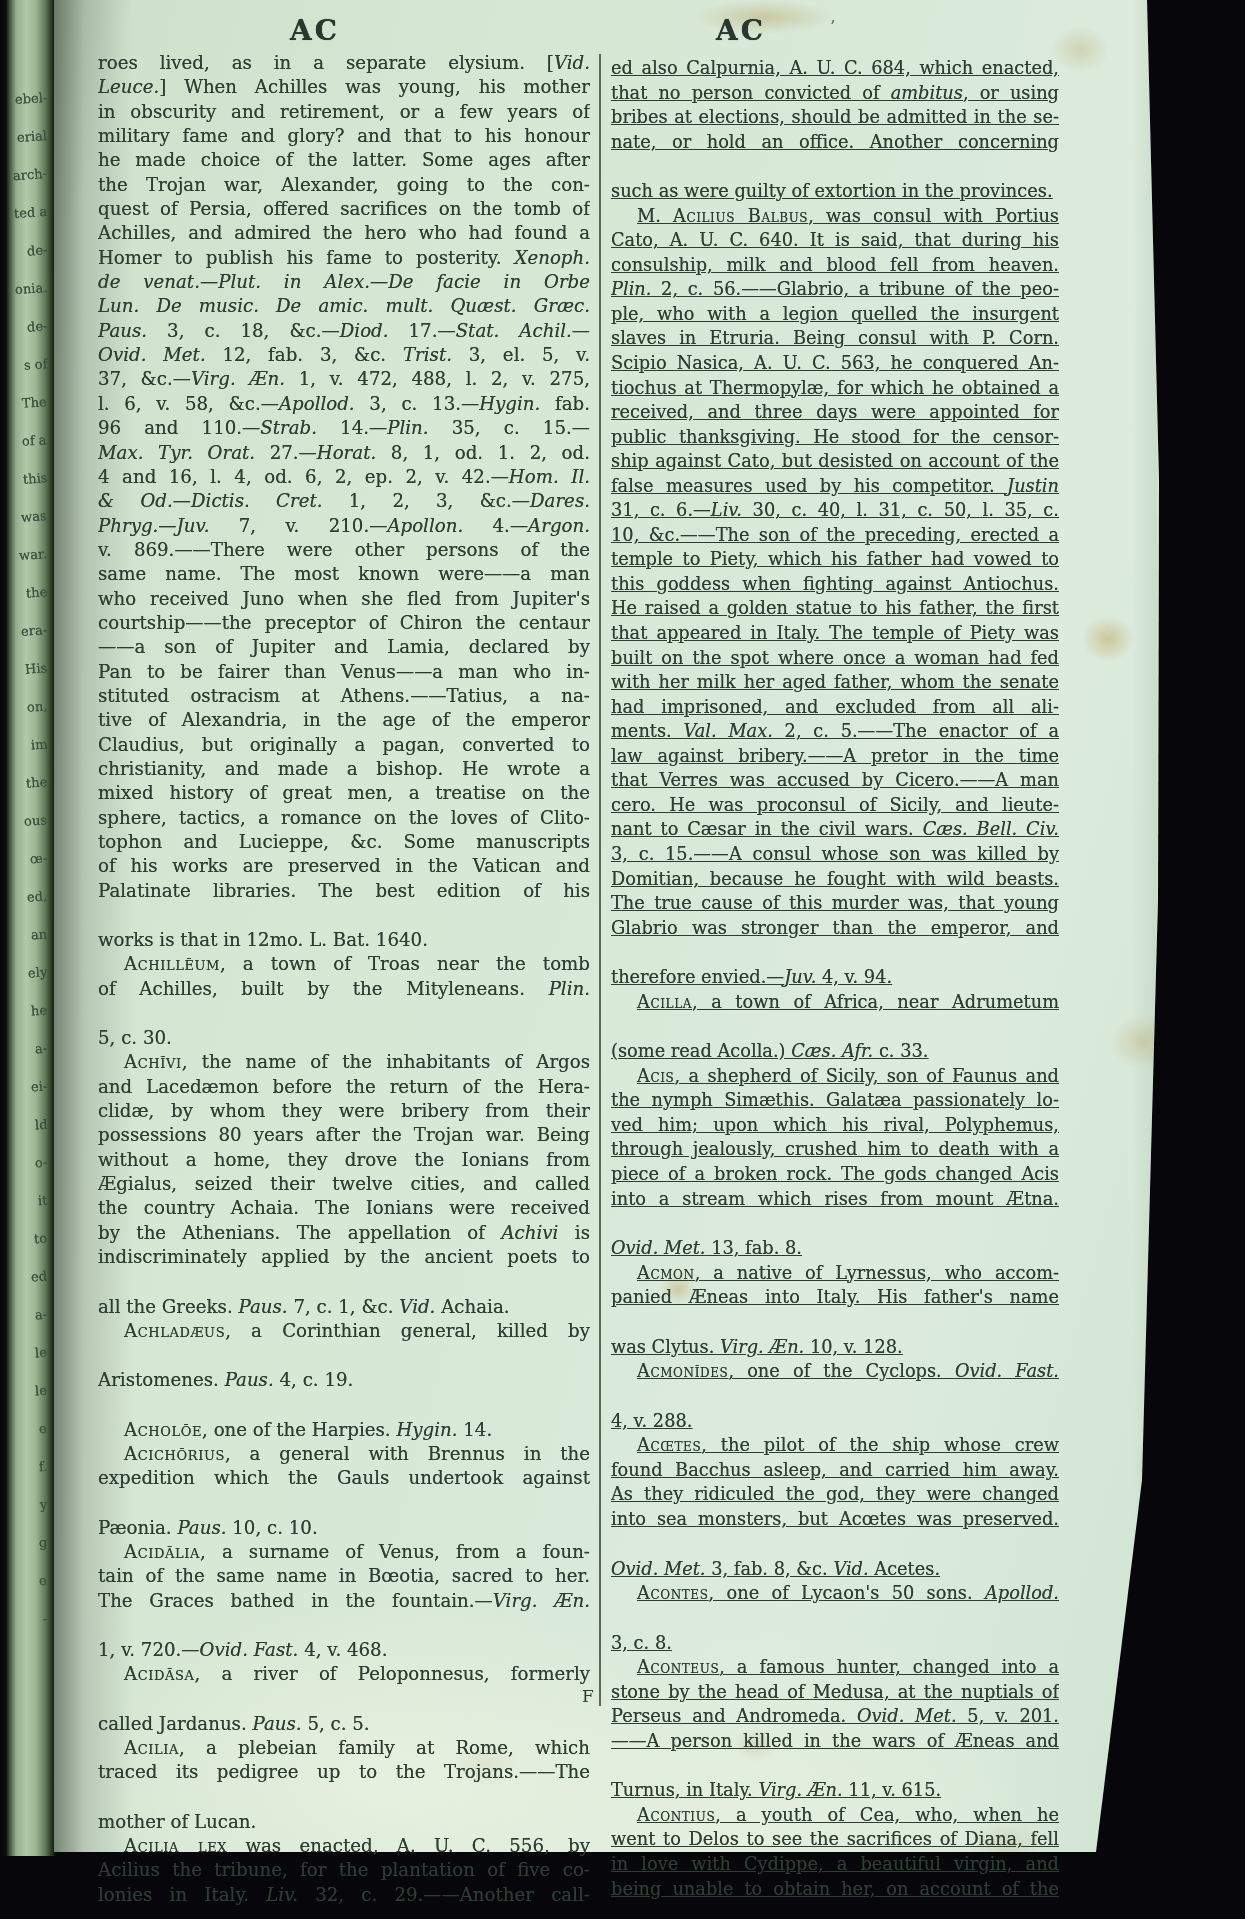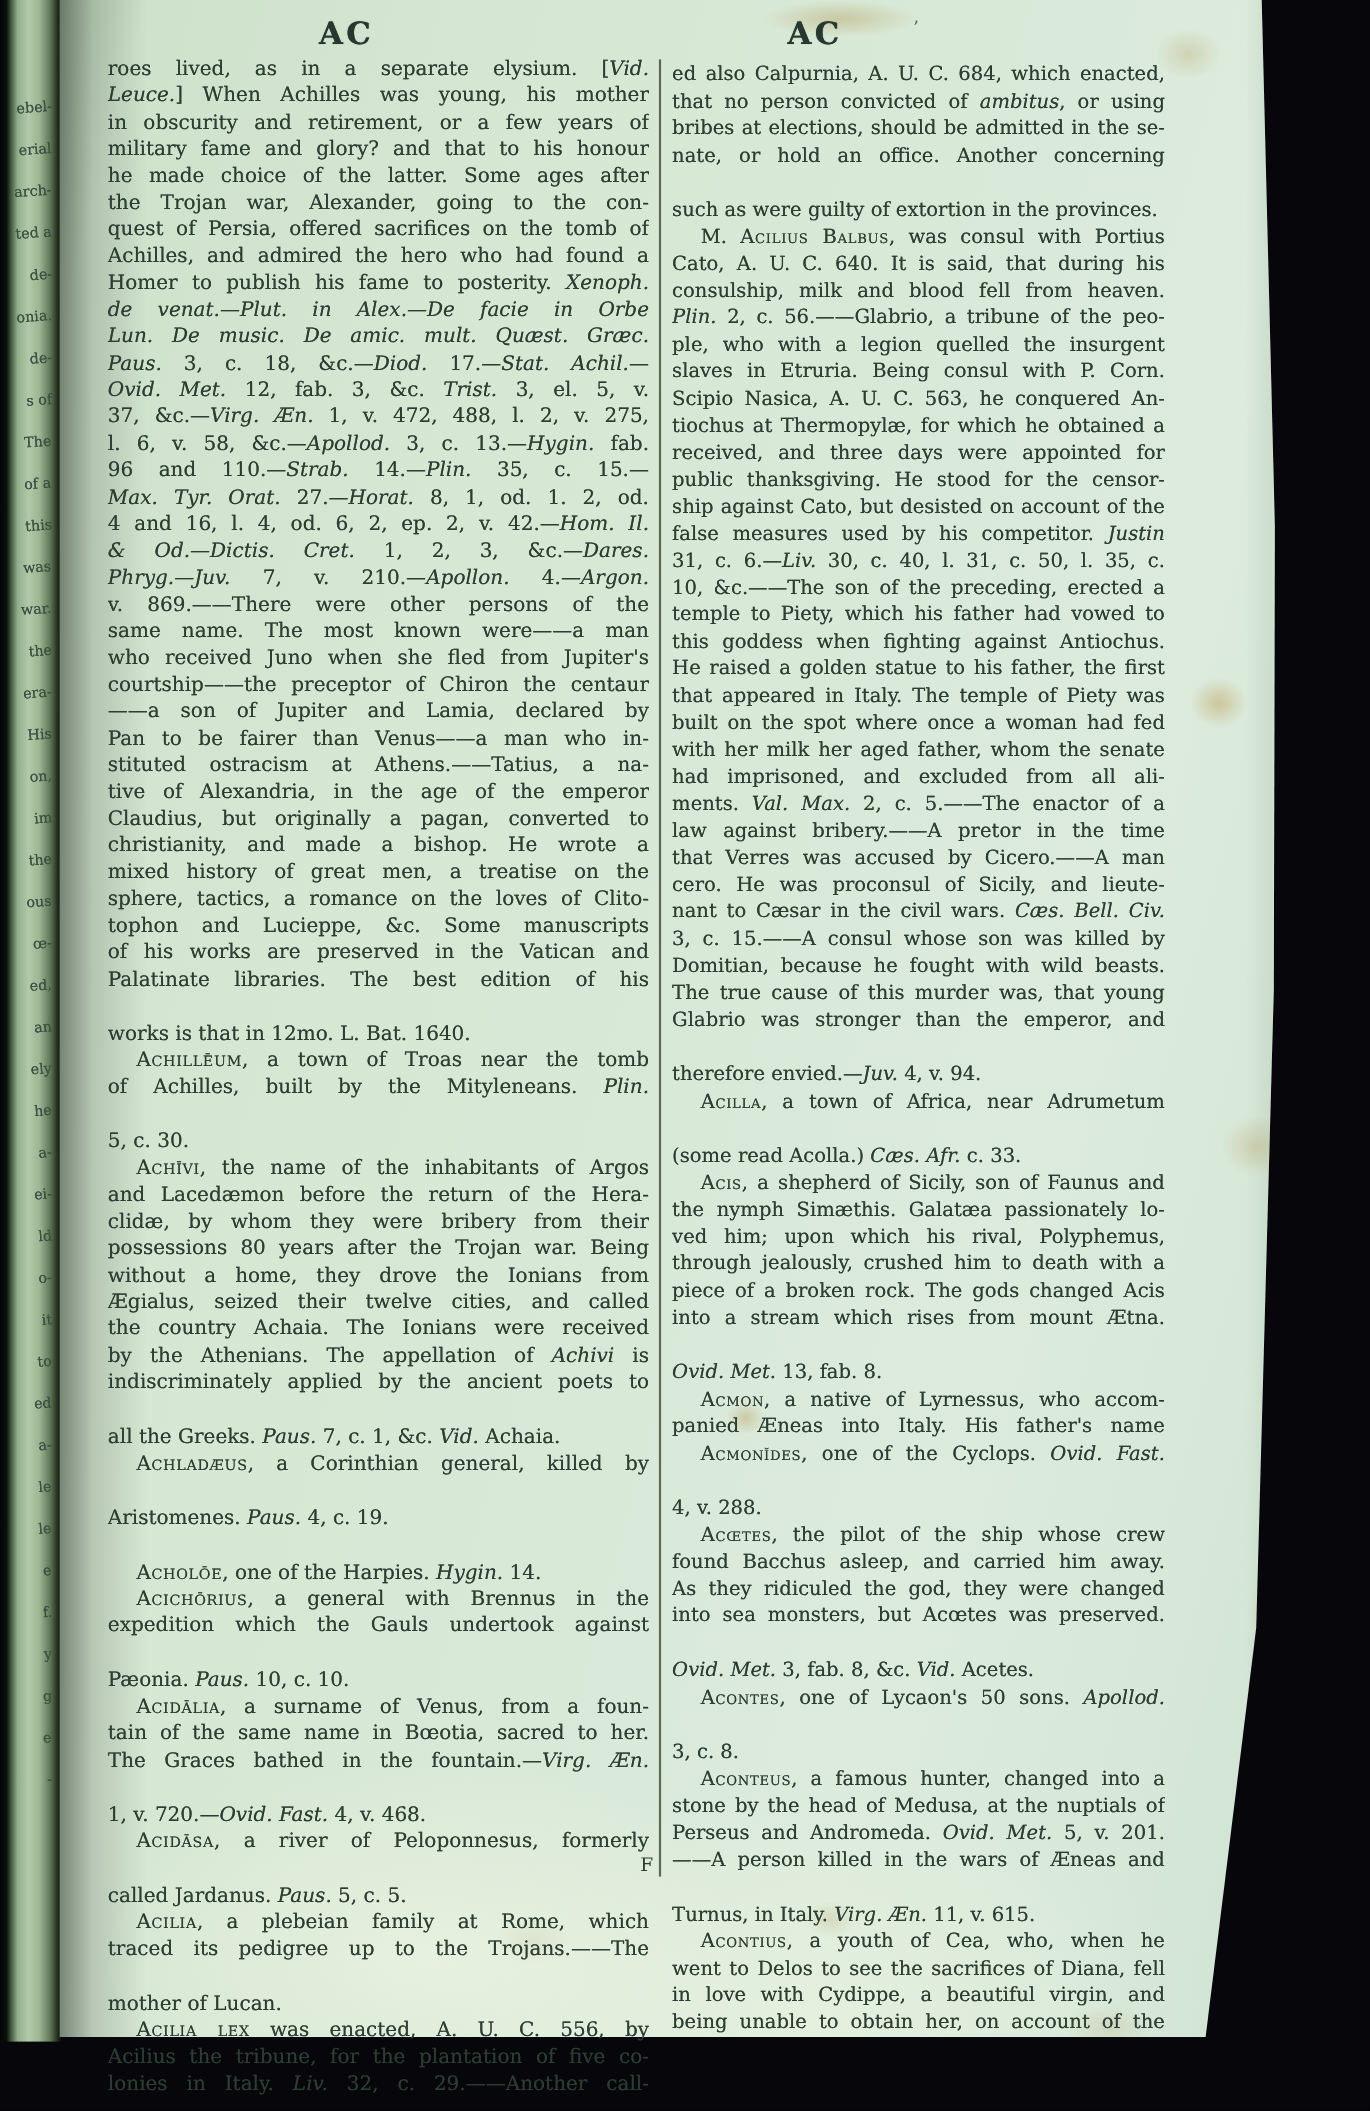--- a/index.html
+++ b/index.html
@@ -40,21 +40,21 @@
     font-size:28px;font-weight:bold;letter-spacing:3px;color:#273830;
     text-shadow:0 0 .7px #273830;}
   #head-left{left:230px;}
   #head-right{left:656px;}
   #stray-mark{position:absolute;left:830px;top:16px;font-size:17px;color:rgba(45,60,50,.75);}
 
   
   #divider{position:absolute;left:599px;top:54px;width:2px;height:1652px;background:#44523f;opacity:.85;}
   .col{position:absolute;color:#2c3d32;text-shadow:0 0 .5px rgba(44,61,50,.75);}
   #col-left{left:98px;top:51px;width:492px;font-size:18.2px;}
-  #col-right{left:611px;top:56px;width:448px;font-size:17.8px;}
+  #col-right{left:611px;top:56px;width:448px;font-size:17.8px;text-decoration:underline;}
   .para{margin:0;}
   .line{text-align:justify;text-align-last:justify;overflow:hidden;}
   #col-left .line{height:24.35px;line-height:24.35px;}
   #col-right .line{height:24.55px;line-height:24.55px;}
   .line.no-just{text-align-last:left;margin-top:25px;}
   .line.indent{text-indent:26px;}
   .sc{font-variant:small-caps;letter-spacing:.6px;}
 
   #signature-mark{position:absolute;left:582px;top:1686px;font-size:17px;color:#2c3d32;}
 </style>
@@ -264,20 +264,21 @@
         <div class="line">the nymph Simæthis. Galatæa passionately lo-</div>
         <div class="line">ved him; upon which his rival, Polyphemus,</div>
         <div class="line">through jealously, crushed him to death with a</div>
         <div class="line">piece of a broken rock. The gods changed Acis</div>
         <div class="line">into a stream which rises from mount Ætna.</div>
         <div class="line no-just"><i>Ovid. Met.</i> 13, fab. 8.</div>
       </div>
       <div class="para">
         <div class="line indent"><span class="sc">Acmon</span>, a native of Lyrnessus, who accom-</div>
         <div class="line">panied Æneas into Italy. His father's name</div>
+        <div class="line no-just">was Clytus. <i>Virg. Æn.</i> 10, v. 128.</div>
       </div>
       <div class="para">
         <div class="line indent"><span class="sc">Acmonĭdes</span>, one of the Cyclops. <i>Ovid. Fast.</i></div>
         <div class="line no-just">4, v. 288.</div>
       </div>
       <div class="para">
         <div class="line indent"><span class="sc">Acœtes</span>, the pilot of the ship whose crew</div>
         <div class="line">found Bacchus asleep, and carried him away.</div>
         <div class="line">As they ridiculed the god, they were changed</div>
         <div class="line">into sea monsters, but Acœtes was preserved.</div>

